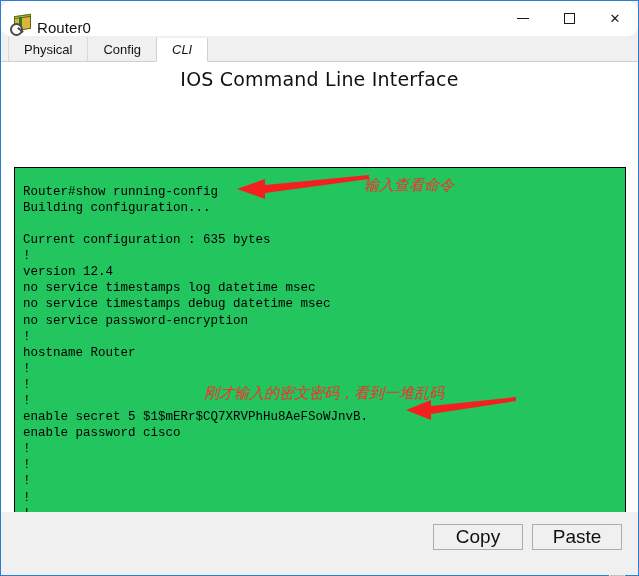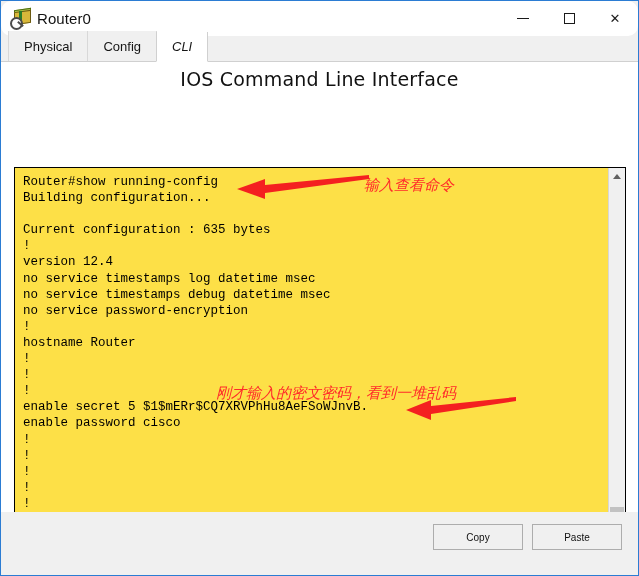--- a/index.html
+++ b/index.html
@@ -23,21 +23,21 @@
     border: 1px solid #2b7cd3;
     background: #f0f0f0;
   }
 
   
   #titlebar {
     position: relative;
     height: 35px;
     background: #ffffff;
     display: flex;
-    align-items: center;
+    align-items: flex-end;
     border-radius: 10px;
   }
   #title-icon {
     width: 22px;
     height: 22px;
     margin-left: 8px;
     margin-right: 6px;
     position: relative;
     flex: 0 0 auto;
   }
@@ -122,21 +122,21 @@
     position: relative;
     height: 26px;
     background: #f0f0f0;
     border-bottom: 1px solid #d0d0d0;
     display: flex;
     align-items: flex-end;
     padding-left: 7px;
     box-sizing: border-box;
   }
   .tab {
-    height: 30px;
+    height: 24px;
     padding: 0 15px;
     display: flex;
     align-items: center;
     font-size: 13px;
     color: #151515;
     background: #f0f0f0;
     border-left: 1px solid #d8d8d8;
     border-right: 1px solid #d8d8d8;
     box-sizing: border-box;
     margin-right: -1px;
@@ -169,22 +169,23 @@
 
   
   #terminal-wrap {
     position: absolute;
     left: 13px;
     top: 105px;
     width: 612px;
     height: 404px;
     border: 1px solid #000000;
     box-sizing: border-box;
-    background: #fde047;
-    display: flex;
+    background: #22c55e;
+    display: flex;
+    align-items: flex-end;
   }
   #terminal {
     flex: 1 1 auto;
     overflow: hidden;
     padding: 6px 0 0 8px;
     box-sizing: border-box;
   }
   #terminal-lines {
     font-family: "Liberation Mono", "DejaVu Sans Mono", monospace;
     font-size: 12.5px;
@@ -248,21 +249,21 @@
   
   .annot-text {
     position: absolute;
     color: #ff2a2a;
     font-size: 15px;
     font-family: "DejaVu Sans", sans-serif;
     white-space: nowrap;
     font-style: italic;
   }
   #annot1-text { left: 363px; top: 114px; }
-  #annot2-text { left: 203px; top: 322px; margin-left: 12px; }
+  #annot2-text { left: 203px; top: 322px; }
   .annot-arrow {
     position: absolute;
     pointer-events: none;
   }
   #annot1-arrow { left: 236px; top: 112px; }
   #annot2-arrow { left: 405px; top: 334px; }
 
   
   #footer {
     position: absolute;
@@ -271,21 +272,21 @@
     height: 63px;
     background: #f0f0f0;
   }
   .btn {
     position: absolute;
     top: 12px;
     width: 90px;
     height: 26px;
     background: #f0f0f0;
     border: 1px solid #adadad;
-    font-size: 10px;
+    font-size: 19px;
     color: #101010;
     font-family: "Liberation Sans", sans-serif;
     display: flex;
     align-items: center;
     justify-content: center;
     box-sizing: border-box;
   }
   #btn-copy { left: 432px; }
   #btn-paste { left: 531px; }
 </style>

